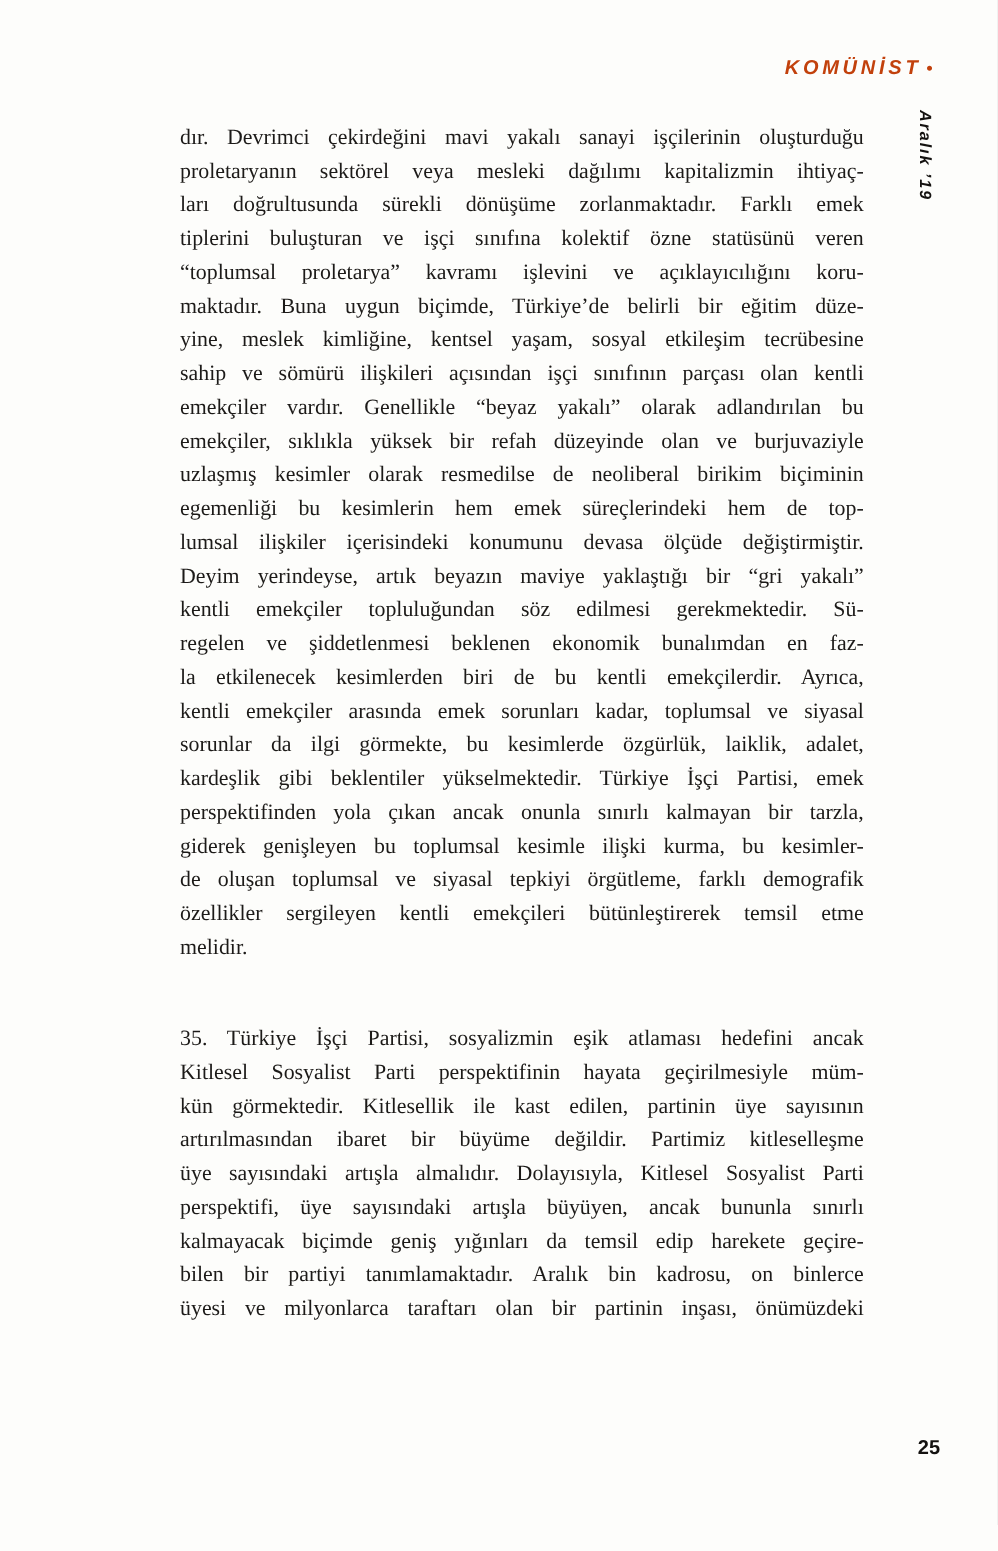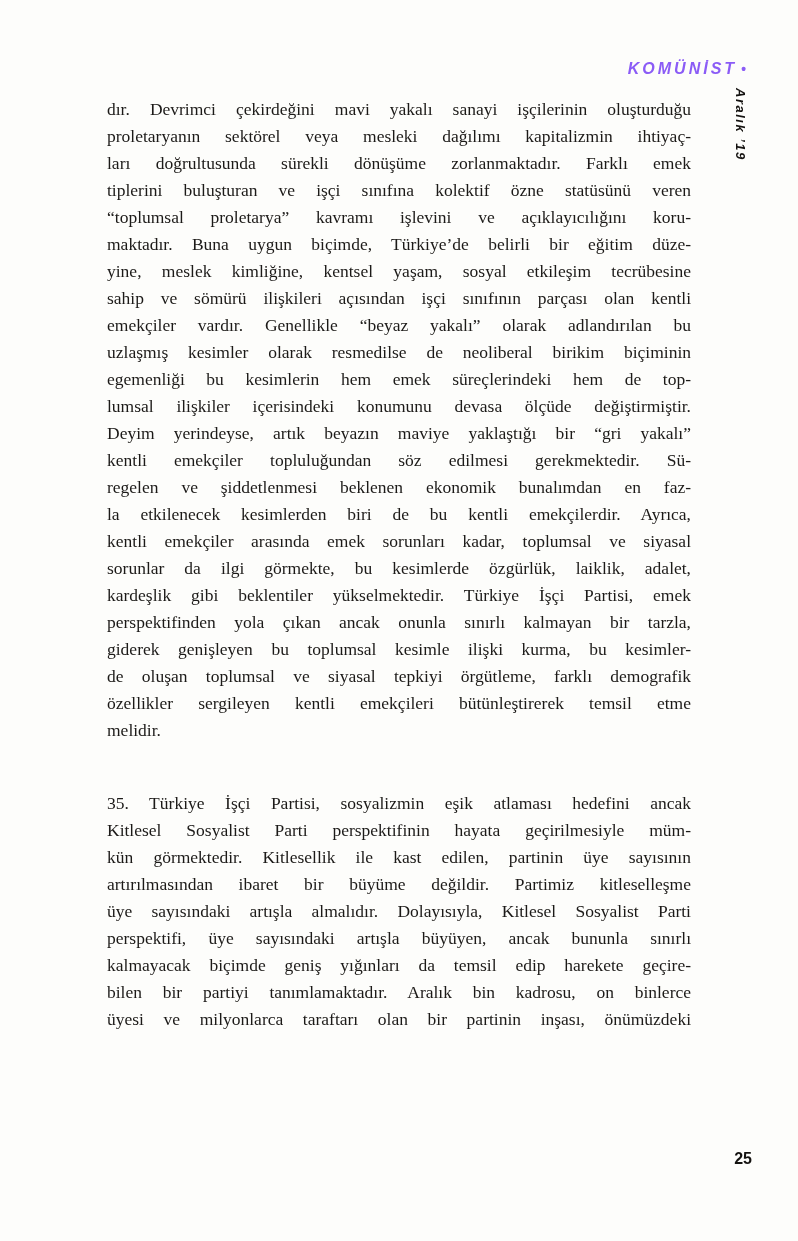--- a/index.html
+++ b/index.html
@@ -12,28 +12,28 @@
     width: 798px;
     height: 1241px;
     margin: 0 auto;
     background: #fdfdfb;
     color: #1c1a18;
     font-family: "Liberation Serif", serif;
     overflow: hidden;
   }
   .journal-header {
     position: absolute;
-    top: 60px;
+    top: 46px;
     right: 52px;
     font-family: "Liberation Sans", sans-serif;
     font-style: italic;
     font-weight: bold;
     font-size: 16px;
     letter-spacing: 3px;
-    color: #8b5cf6;
+    color: #c2410c;
     white-space: nowrap;
   }
   .journal-header .bullet {
     letter-spacing: 0;
     margin-left: 4px;
     font-size: 14px;
   }
   .issue-label {
     position: absolute;
     top: 88px;
@@ -54,20 +54,21 @@
   }
   .paragraph {
     margin: 0 0 46px 0;
   }
   .line {
     font-size: 17.5px;
     line-height: 27px;
     text-align: justify;
     text-align-last: justify;
     text-justify: inter-word;
+    margin-left: 37px;
   }
   .line.last {
     text-align-last: left;
   }
   .page-number {
     position: absolute;
     right: 46px;
     top: 1150px;
     font-family: "Liberation Sans", sans-serif;
     font-weight: bold;
@@ -90,20 +91,21 @@
       <div class="paragraph">
         <div class="line">dır. Devrimci çekirdeğini mavi yakalı sanayi işçilerinin oluşturduğu</div>
         <div class="line">proletaryanın sektörel veya mesleki dağılımı kapitalizmin ihtiyaç-</div>
         <div class="line">ları doğrultusunda sürekli dönüşüme zorlanmaktadır. Farklı emek</div>
         <div class="line">tiplerini buluşturan ve işçi sınıfına kolektif özne statüsünü veren</div>
         <div class="line">“toplumsal proletarya” kavramı işlevini ve açıklayıcılığını koru-</div>
         <div class="line">maktadır. Buna uygun biçimde, Türkiye’de belirli bir eğitim düze-</div>
         <div class="line">yine, meslek kimliğine, kentsel yaşam, sosyal etkileşim tecrübesine</div>
         <div class="line">sahip ve sömürü ilişkileri açısından işçi sınıfının parçası olan kentli</div>
         <div class="line">emekçiler vardır. Genellikle “beyaz yakalı” olarak adlandırılan bu</div>
+        <div class="line">emekçiler, sıklıkla yüksek bir refah düzeyinde olan ve burjuvaziyle</div>
         <div class="line">uzlaşmış kesimler olarak resmedilse de neoliberal birikim biçiminin</div>
         <div class="line">egemenliği bu kesimlerin hem emek süreçlerindeki hem de top-</div>
         <div class="line">lumsal ilişkiler içerisindeki konumunu devasa ölçüde değiştirmiştir.</div>
         <div class="line">Deyim yerindeyse, artık beyazın maviye yaklaştığı bir “gri yakalı”</div>
         <div class="line">kentli emekçiler topluluğundan söz edilmesi gerekmektedir. Sü-</div>
         <div class="line">regelen ve şiddetlenmesi beklenen ekonomik bunalımdan en faz-</div>
         <div class="line">la etkilenecek kesimlerden biri de bu kentli emekçilerdir. Ayrıca,</div>
         <div class="line">kentli emekçiler arasında emek sorunları kadar, toplumsal ve siyasal</div>
         <div class="line">sorunlar da ilgi görmekte, bu kesimlerde özgürlük, laiklik, adalet,</div>
         <div class="line">kardeşlik gibi beklentiler yükselmektedir. Türkiye İşçi Partisi, emek</div>

